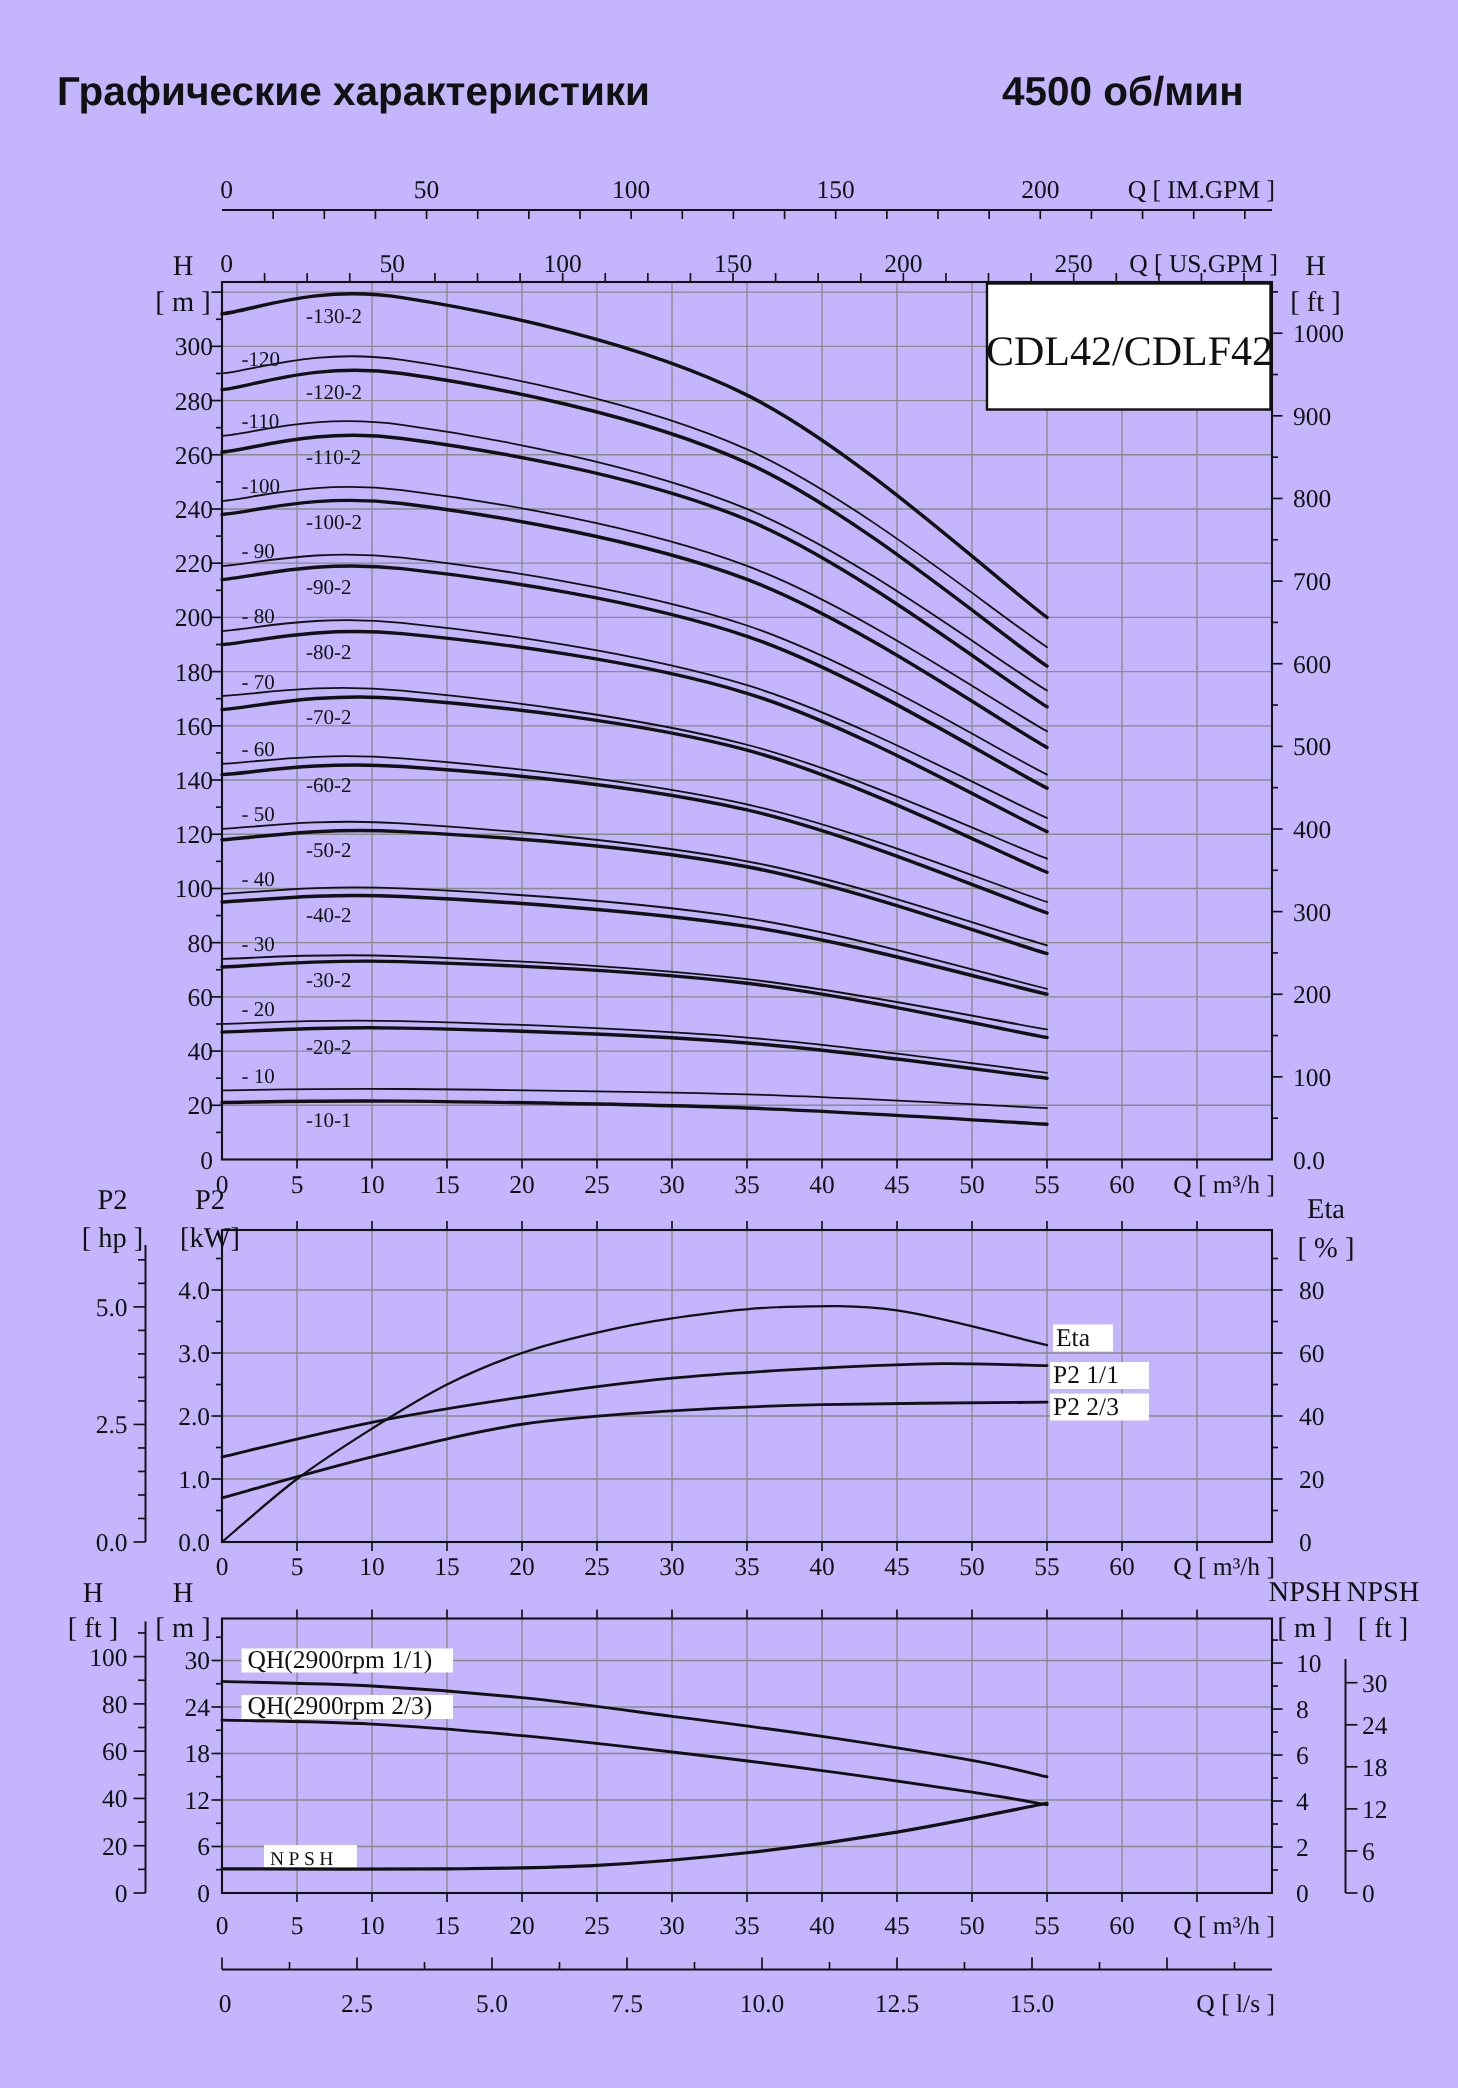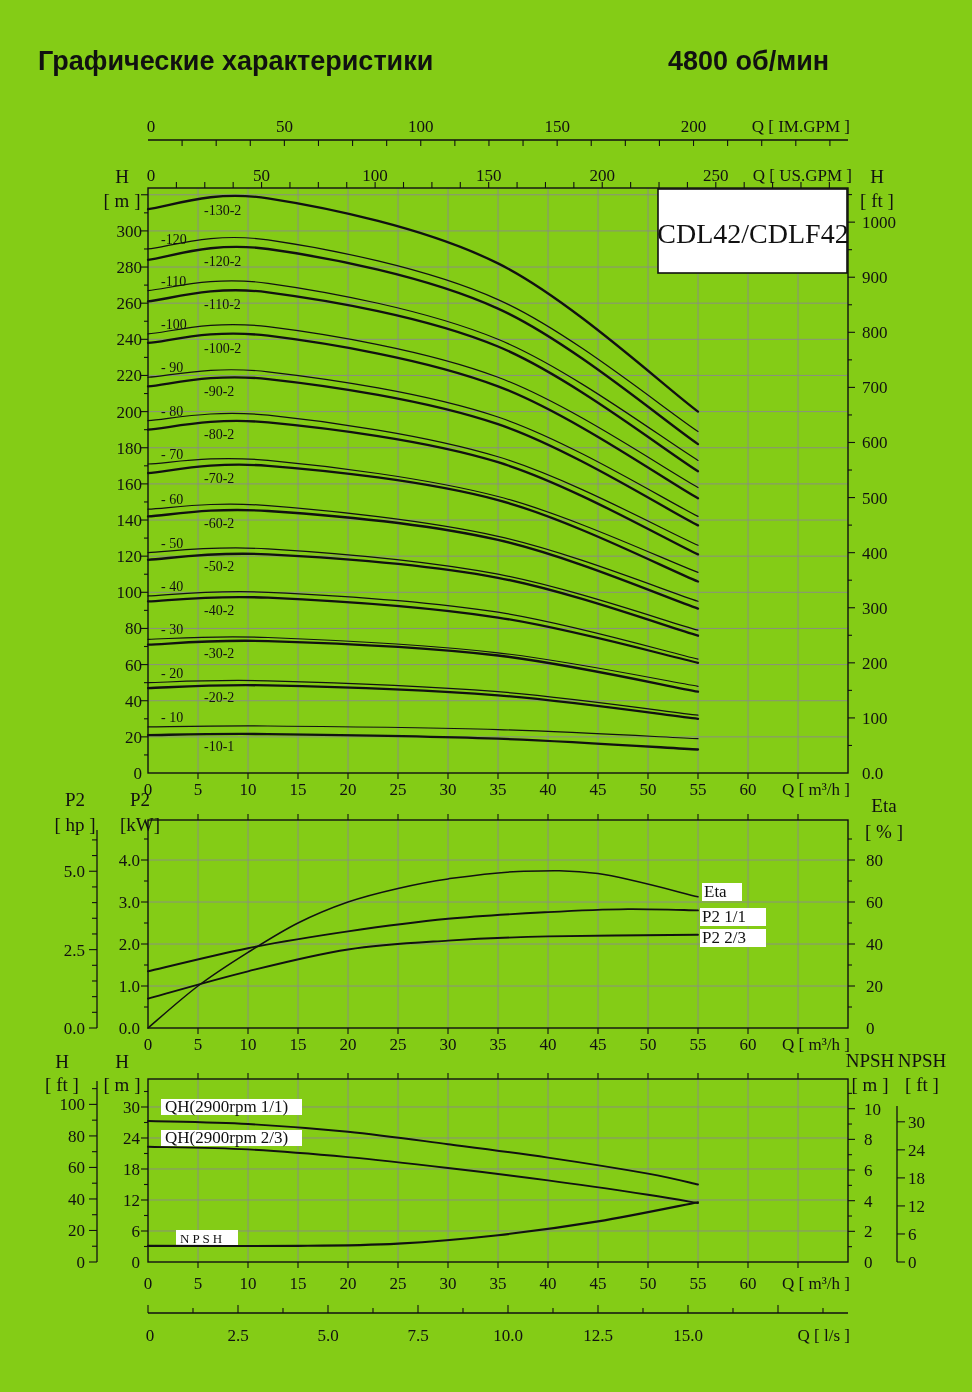--- a/index.html
+++ b/index.html
@@ -1,35 +1,35 @@
 <!DOCTYPE html>
 <html><head>
 <meta charset="utf-8">
 <style>
   html,body{margin:0;padding:0;background:#fff;}
-  .page{position:relative;width:972px;height:1392px;background:#84cc16;color:#111;
+  .page{position:relative;width:972px;height:1392px;background:#c4b5fd;color:#111;
         font-family:"Liberation Serif",serif;overflow:hidden;}
   .title{position:absolute;top:46px;font:bold 27px "Liberation Sans",sans-serif;color:#111;
          letter-spacing:0px;white-space:nowrap;}
   #title-left{left:38px;}
   #title-right{left:668px;}
   svg{position:absolute;left:0;top:0;}
   svg text{fill:#111;}
   .tk{font-family:"Liberation Serif",serif;font-size:17px;}
   .cl{font-family:"Liberation Serif",serif;font-size:14px;}
   .hd{font-family:"Liberation Serif",serif;font-size:19px;}
   .md{font-family:"Liberation Serif",serif;font-size:28px;}
   .np{font-family:"Liberation Serif",serif;font-size:13px;letter-spacing:3px;}
 </style>
 </head>
 <body>
 
 <div class="page">
   <div class="title" id="title-left">Графические характеристики</div>
-  <div class="title" id="title-right">4800 об/мин</div>
+  <div class="title" id="title-right">4500 об/мин</div>
   <svg id="charts" width="972" height="1392" viewBox="0 0 972 1392">
     <g id="g-top-axes">
         <line x1="148" y1="140" x2="848" y2="140" stroke="#111" stroke-width="1.4"></line>
         <line x1="182.095" y1="140" x2="182.095" y2="146" stroke="#111" stroke-width="1.1"></line>
         <line x1="216.19" y1="140" x2="216.19" y2="146" stroke="#111" stroke-width="1.1"></line>
         <line x1="250.285" y1="140" x2="250.285" y2="146" stroke="#111" stroke-width="1.1"></line>
         <line x1="284.38" y1="140" x2="284.38" y2="146" stroke="#111" stroke-width="1.1"></line>
         <line x1="318.475" y1="140" x2="318.475" y2="146" stroke="#111" stroke-width="1.1"></line>
         <line x1="352.57" y1="140" x2="352.57" y2="146" stroke="#111" stroke-width="1.1"></line>
         <line x1="386.66499999999996" y1="140" x2="386.66499999999996" y2="146" stroke="#111" stroke-width="1.1"></line>

